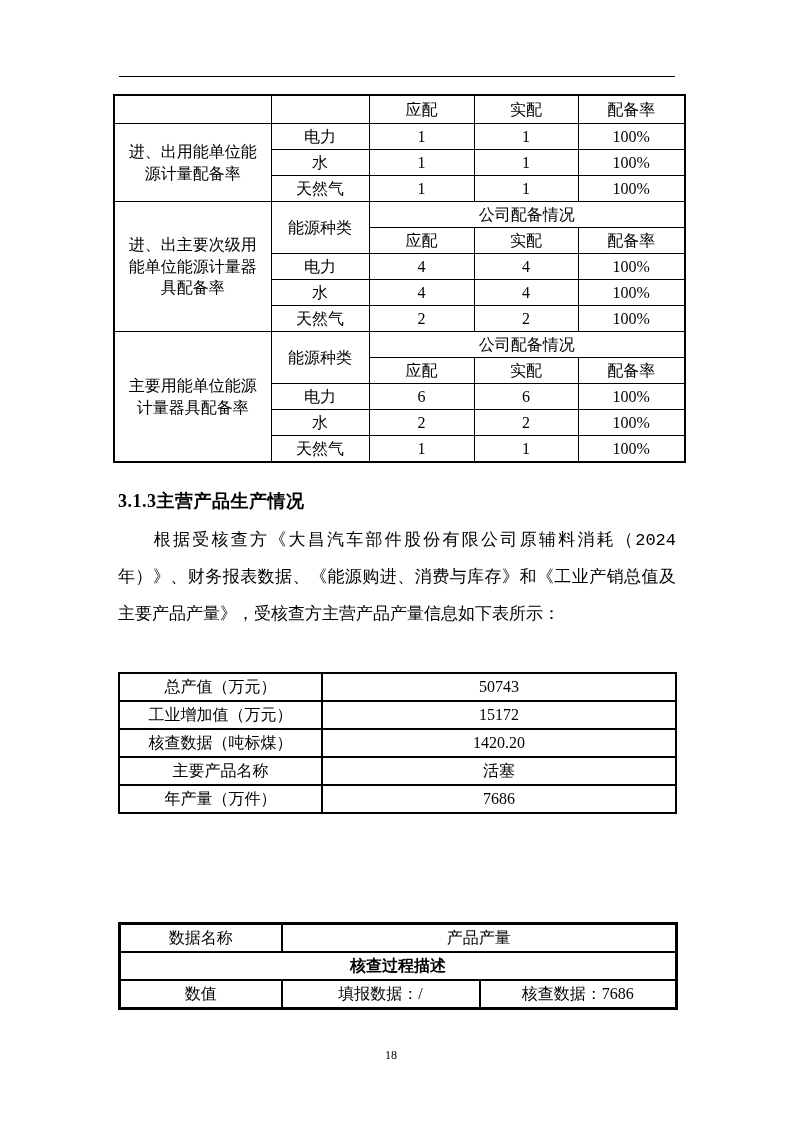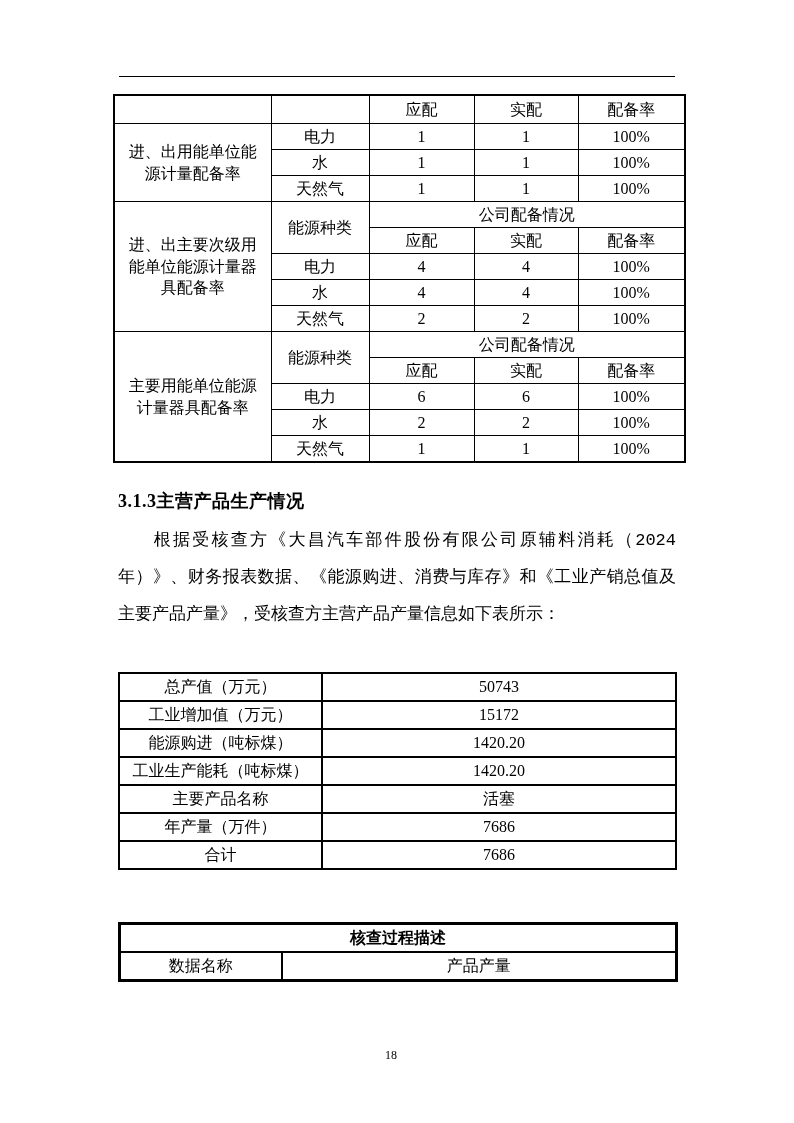--- a/index.html
+++ b/index.html
@@ -156,54 +156,51 @@
     <tbody>
         <tr>
           <td>总产值（万元）</td>
           <td>50743</td>
         </tr>
         <tr>
           <td>工业增加值（万元）</td>
           <td>15172</td>
         </tr>
         <tr>
-          <td>能源购进（吨标煤）</td>
-          <td>1420.20</td>
-        </tr>
-        <tr>
-          <td>工业生产能耗（吨标煤）</td>
+          <td>核查数据（吨标煤）</td>
           <td>1420.20</td>
         </tr>
         <tr>
           <td>主要产品名称</td>
           <td>活塞</td>
         </tr>
         <tr>
           <td>年产量（万件）</td>
-          <td>7686</td>
-        </tr>
-        <tr>
-          <td>合计</td>
           <td>7686</td>
         </tr>
       </tbody>
   </table>
 
   <table id="table3">
     <colgroup>
       <col style="width:162px">
         <col style="width:198px">
         <col style="width:197px">
     </colgroup>
     <tbody>
       <tr>
+        <td>数据名称</td>
+        <td colspan="2">产品产量</td>
+      </tr>
+      <tr>
         <td class="t3-title" colspan="3">核查过程描述</td>
       </tr>
       <tr>
-        <td>数据名称</td>
-        <td colspan="2">产品产量</td>
+        <td>数值</td>
+        <td>填报数据：/</td>
+        <td>核查数据：7686</td>
       </tr>
     </tbody>
   </table>
 
   <div class="pageno">18</div>
 
 </div>
 
 </body></html>

